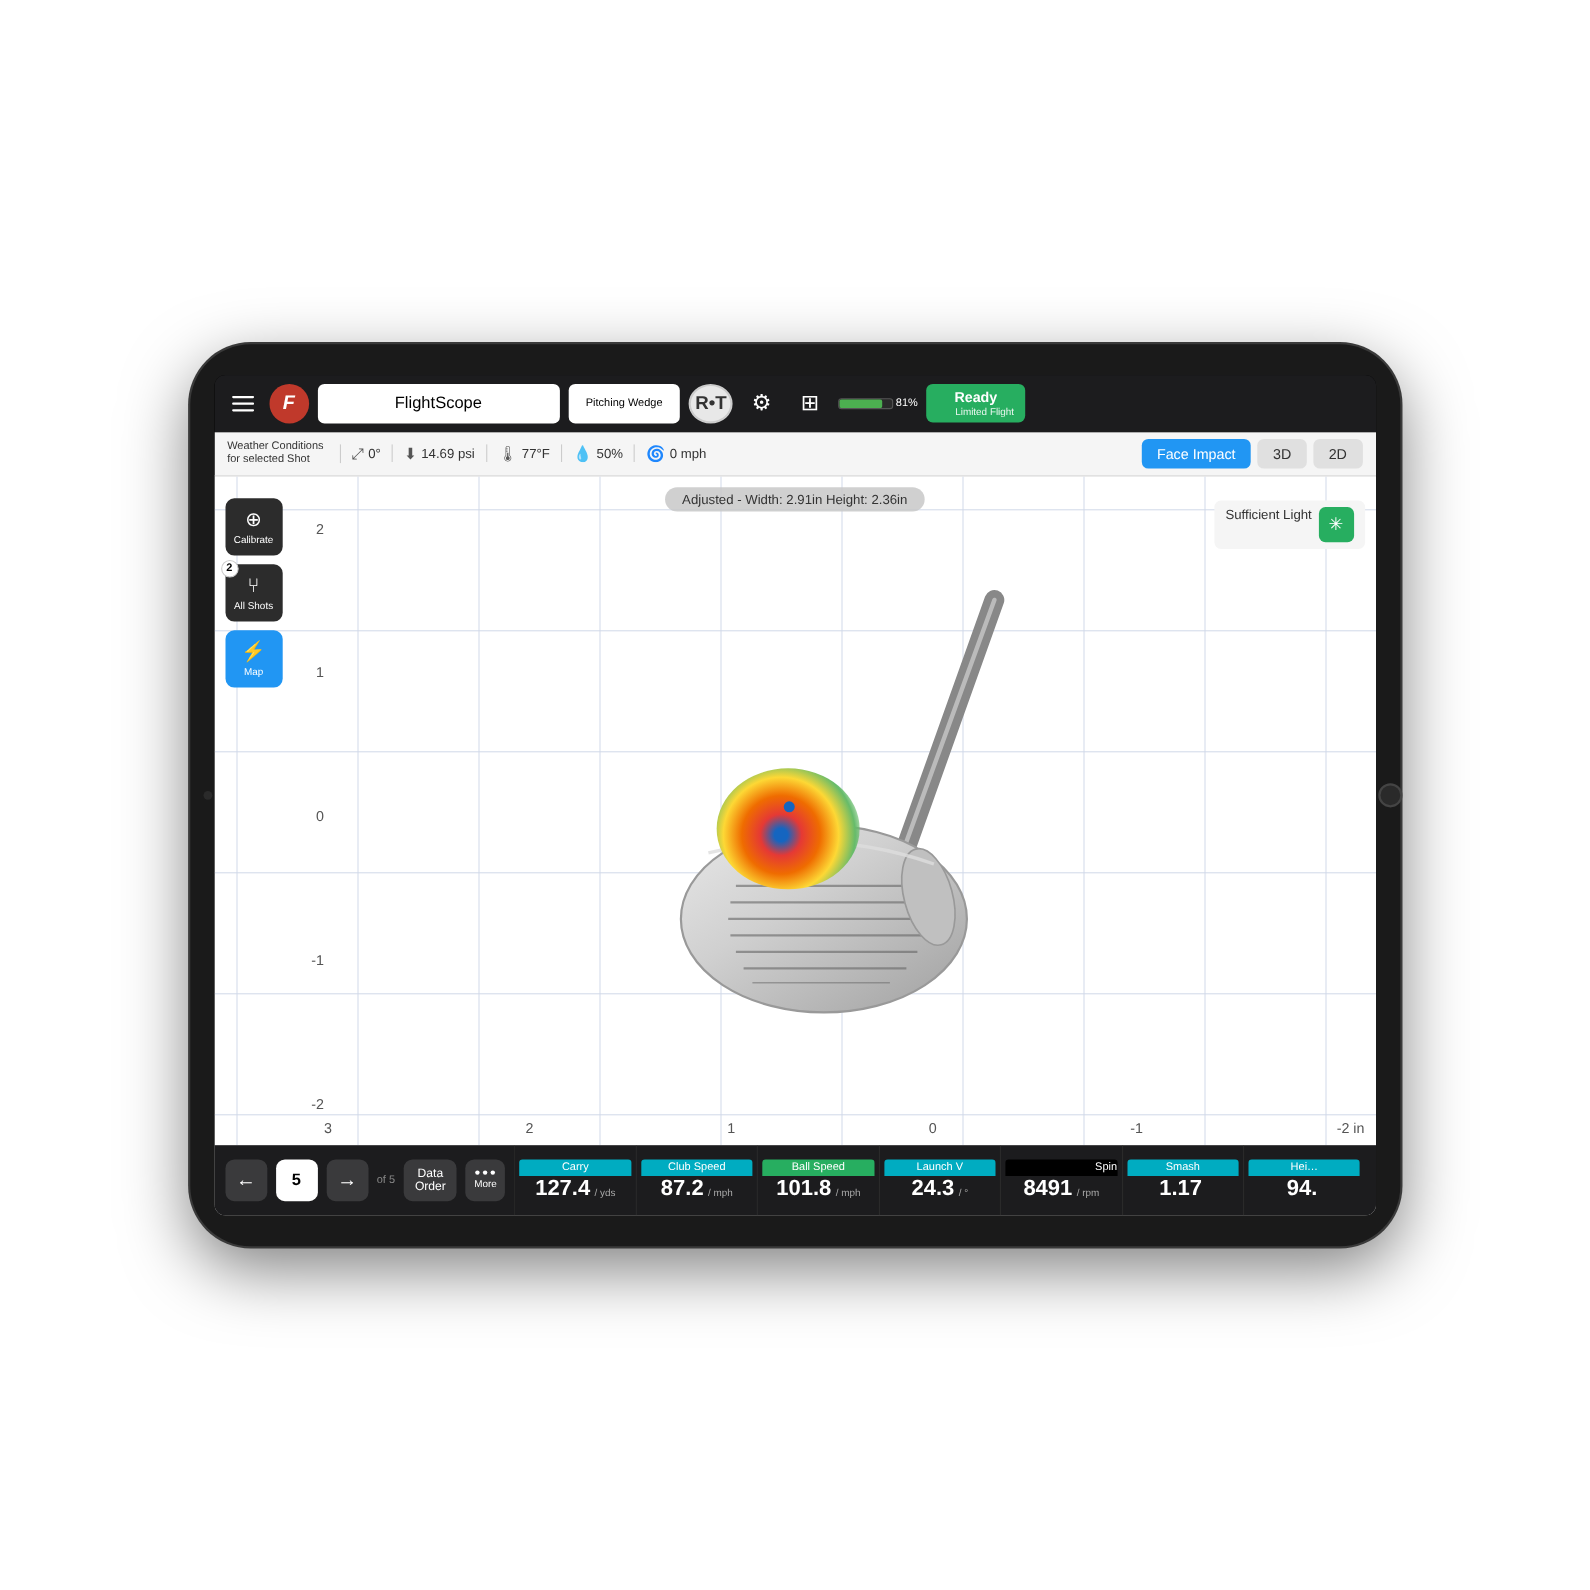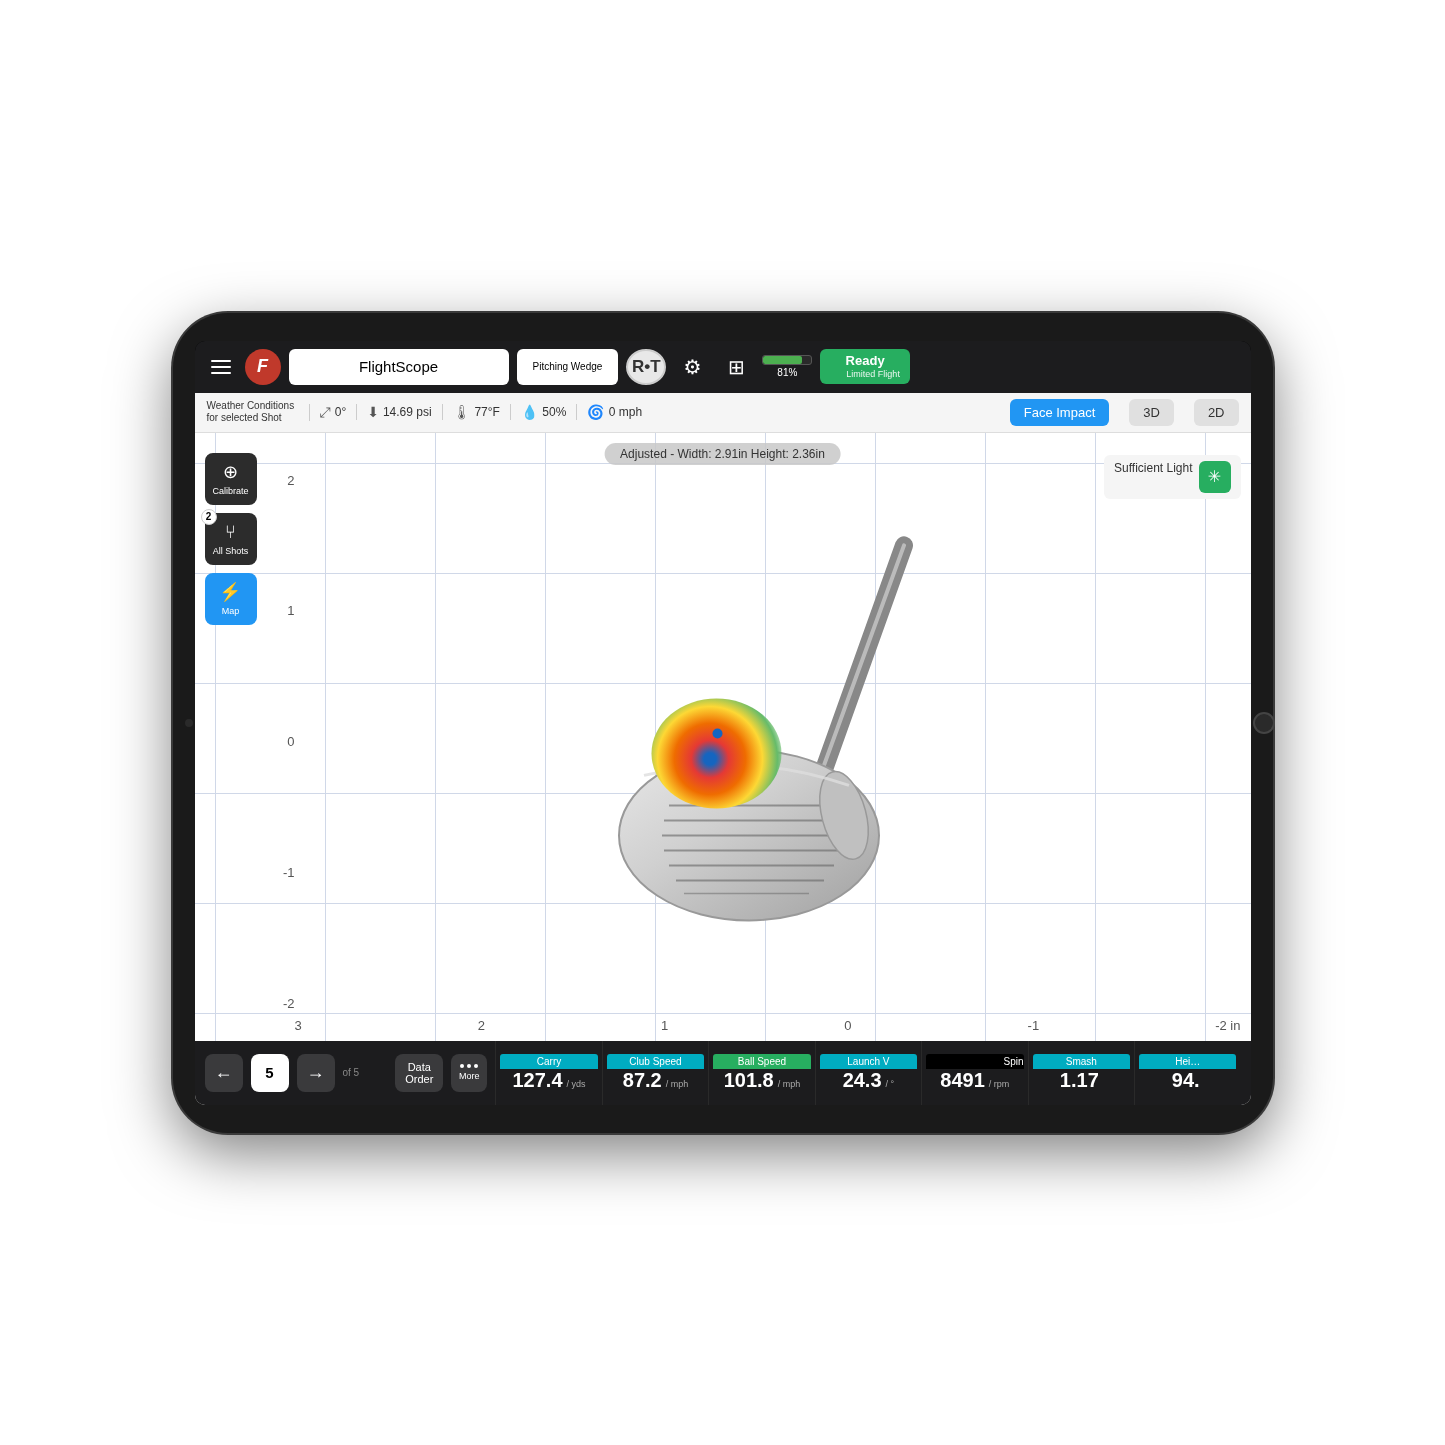--- a/index.html
+++ b/index.html
@@ -147,21 +147,20 @@
       display: flex;
       align-items: center;
       justify-content: center;
       color: #fff;
       font-size: 20px;
       cursor: pointer;
     }
 
     .nav-battery-area {
       display: flex;
-      flex-direction: column;
       align-items: center;
       gap: 2px;
     }
 
     .battery-bar {
       background: #2a2a2a;
       border-radius: 3px;
       width: 50px;
       height: 10px;
       overflow: hidden;
@@ -229,21 +228,21 @@
     }
 
     .weather-icon {
       font-size: 14px;
       color: #555;
     }
 
     .view-btns {
       margin-left: auto;
       display: flex;
-      gap: 20px;
+      gap: 6px;
       align-items: center;
     }
 
     .view-btn {
       padding: 6px 14px;
       border-radius: 6px;
       font-size: 13px;
       font-weight: 500;
       cursor: pointer;
     }
@@ -512,21 +511,20 @@
       border-radius: 8px;
       padding: 6px 10px;
       color: #fff;
       font-size: 11px;
       display: flex;
       flex-direction: column;
       align-items: center;
       cursor: pointer;
       height: 38px;
       justify-content: center;
-      margin-left: 28px;
     }
 
     .more-btn {
       background: #3a3a3c;
       border-radius: 8px;
       width: 36px;
       height: 38px;
       display: flex;
       flex-direction: column;
       align-items: center;

